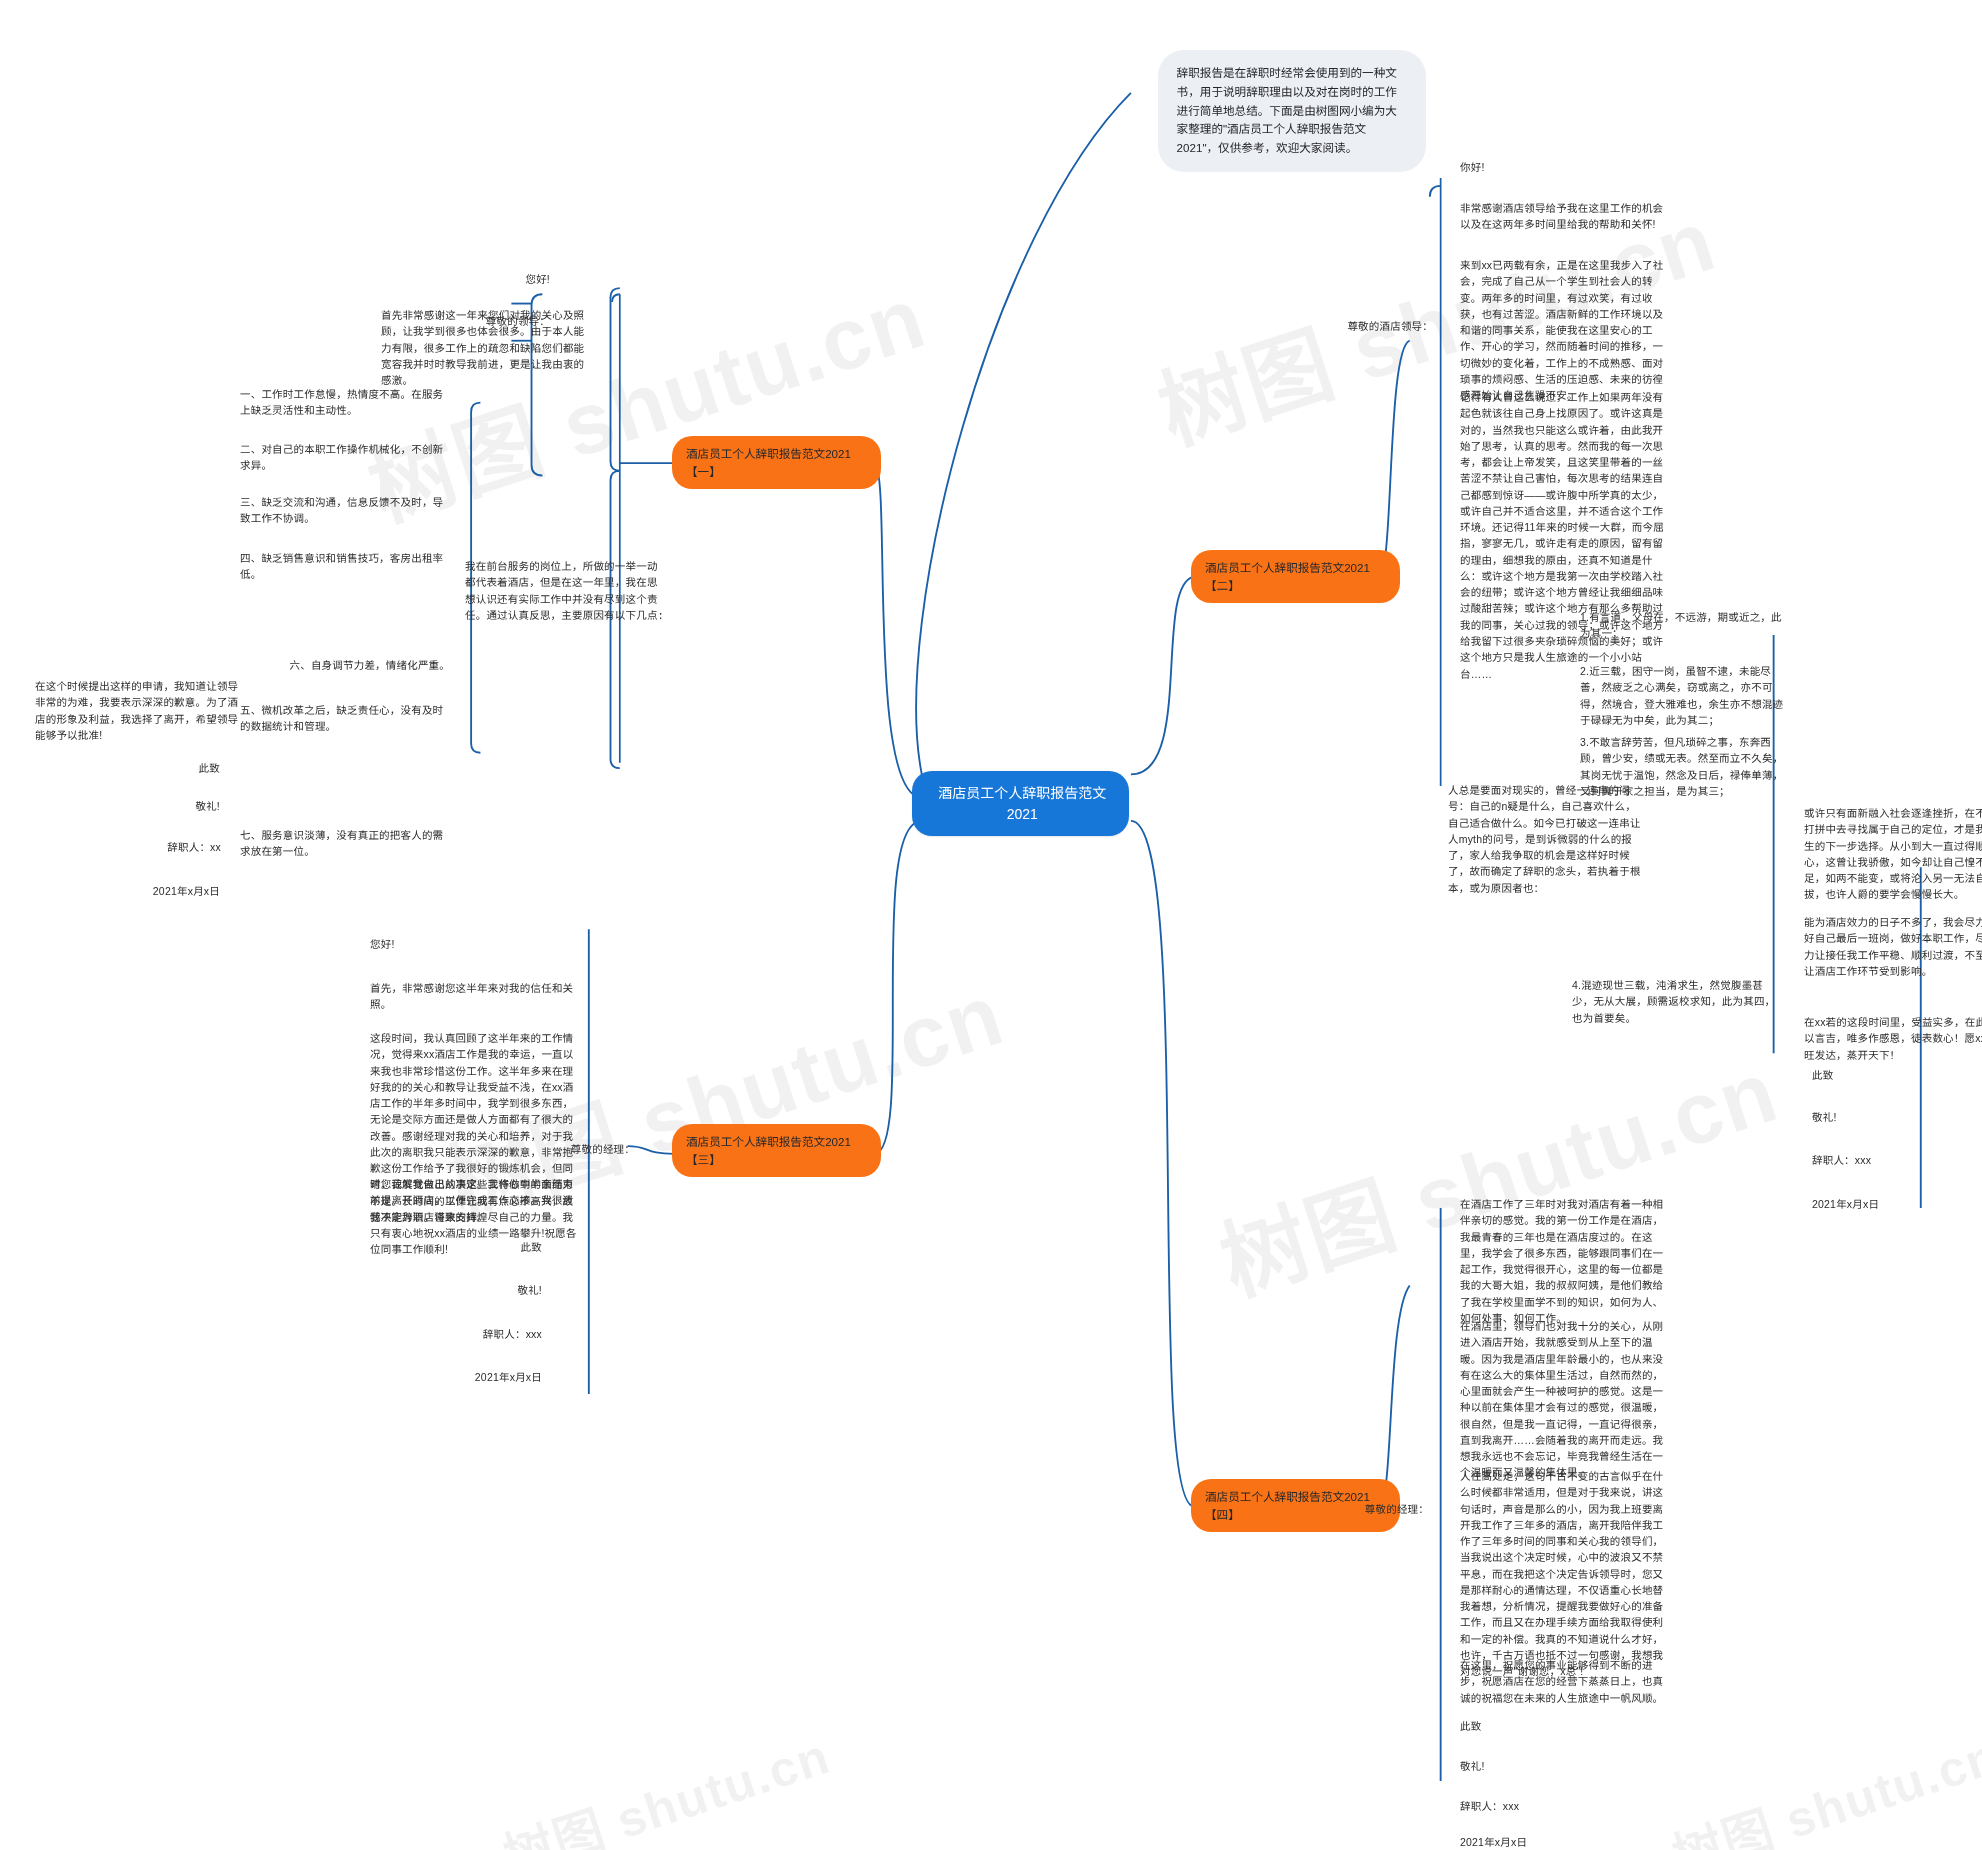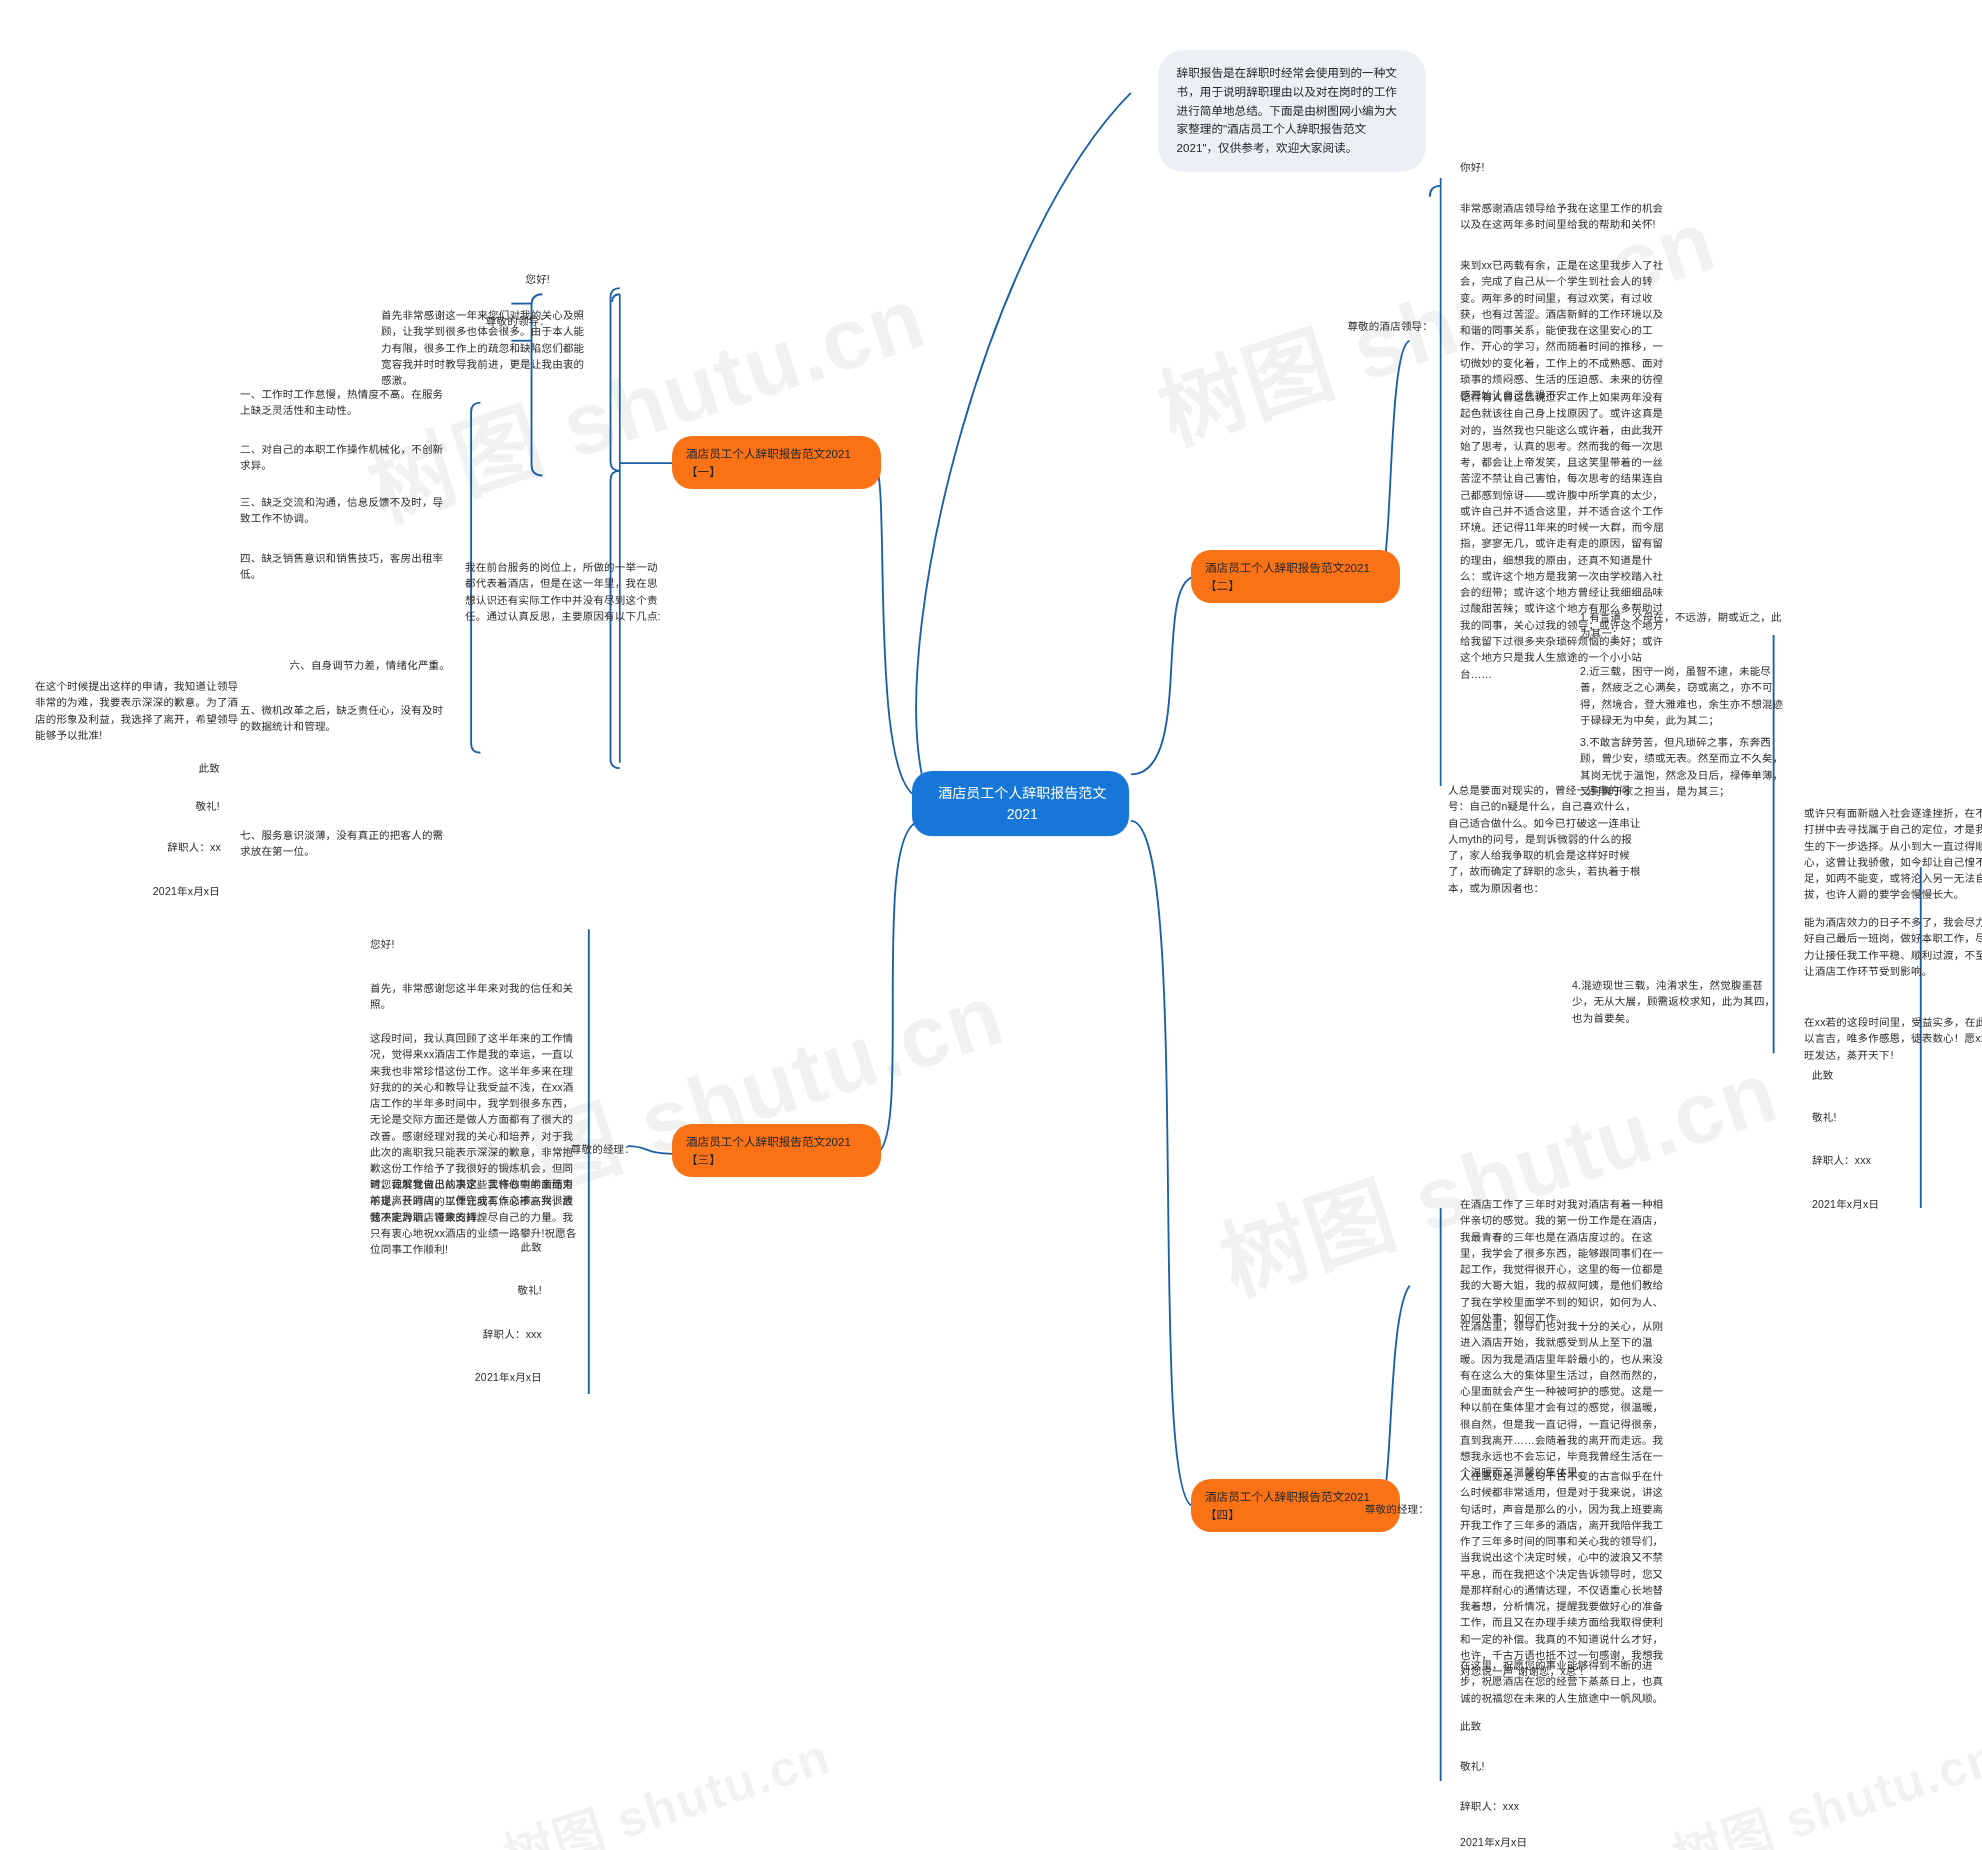--- a/index.html
+++ b/index.html
@@ -139,21 +139,21 @@
   <div class="node note-bubble" style="left:1158px; top:22px; width:268px;margin-top:28px;">辞职报告是在辞职时经常会使用到的一种文书，用于说明辞职理由以及对在岗时的工作进行简单地总结。下面是由树图网小编为大家整理的"酒店员工个人辞职报告范文2021"，仅供参考，欢迎大家阅读。</div>
 
   <div class="node pill" style="left:672px; top:436px; width:209px;">酒店员工个人辞职报告范文2021【一】</div>
 
   <div class="node text-node r" style="left:434px; top:313px; width:116px;">尊敬的领导：</div>
 
   <div class="node text-node r" style="left:465px; top:271px; width:85px;">您好!</div>
 
   <div class="node text-node l" style="left:381px; top:308px; width:213px;font-family:Liberation Serif, serif;">首先非常感谢这一年来您们对我的关心及照顾，让我学到很多也体会很多。由于本人能力有限，很多工作上的疏忽和缺陷您们都能宽容我并时时教导我前进，更是让我由衷的感激。</div>
 
-  <div class="node text-node l" style="left:465px; top:559px; width:201px;">我在前台服务的岗位上，所做的一举一动都代表着酒店，但是在这一年里，我在思想认识还有实际工作中并没有尽到这个责任。通过认真反思，主要原因有以下几点:</div>
+  <div class="node text-node l" style="left:465px; top:559px; width:201px;font-family:Liberation Mono, monospace;">我在前台服务的岗位上，所做的一举一动都代表着酒店，但是在这一年里，我在思想认识还有实际工作中并没有尽到这个责任。通过认真反思，主要原因有以下几点:</div>
 
   <div class="node text-node l" style="left:240px; top:386px; width:209px;">一、工作时工作怠慢，热情度不高。在服务上缺乏灵活性和主动性。</div>
   <div class="node text-node l" style="left:240px; top:441px; width:209px;">二、对自己的本职工作操作机械化，不创新求异。</div>
   <div class="node text-node l" style="left:240px; top:494px; width:209px;">三、缺乏交流和沟通，信息反馈不及时，导致工作不协调。</div>
   <div class="node text-node l" style="left:240px; top:550px; width:209px;">四、缺乏销售意识和销售技巧，客房出租率低。</div>
   <div class="node text-node l" style="left:240px; top:702px; width:209px;">五、微机改革之后，缺乏责任心，没有及时的数据统计和管理。</div>
   <div class="node text-node r" style="left:256px; top:657px; width:194px;">六、自身调节力差，情绪化严重。</div>
   <div class="node text-node l" style="left:240px; top:827px; width:209px;">七、服务意识淡薄，没有真正的把客人的需求放在第一位。</div>
 
   <div class="node text-node l" style="left:35px; top:678px; width:209px;">在这个时候提出这样的申请，我知道让领导非常的为难，我要表示深深的歉意。为了酒店的形象及利益，我选择了离开，希望领导能够予以批准!</div>

